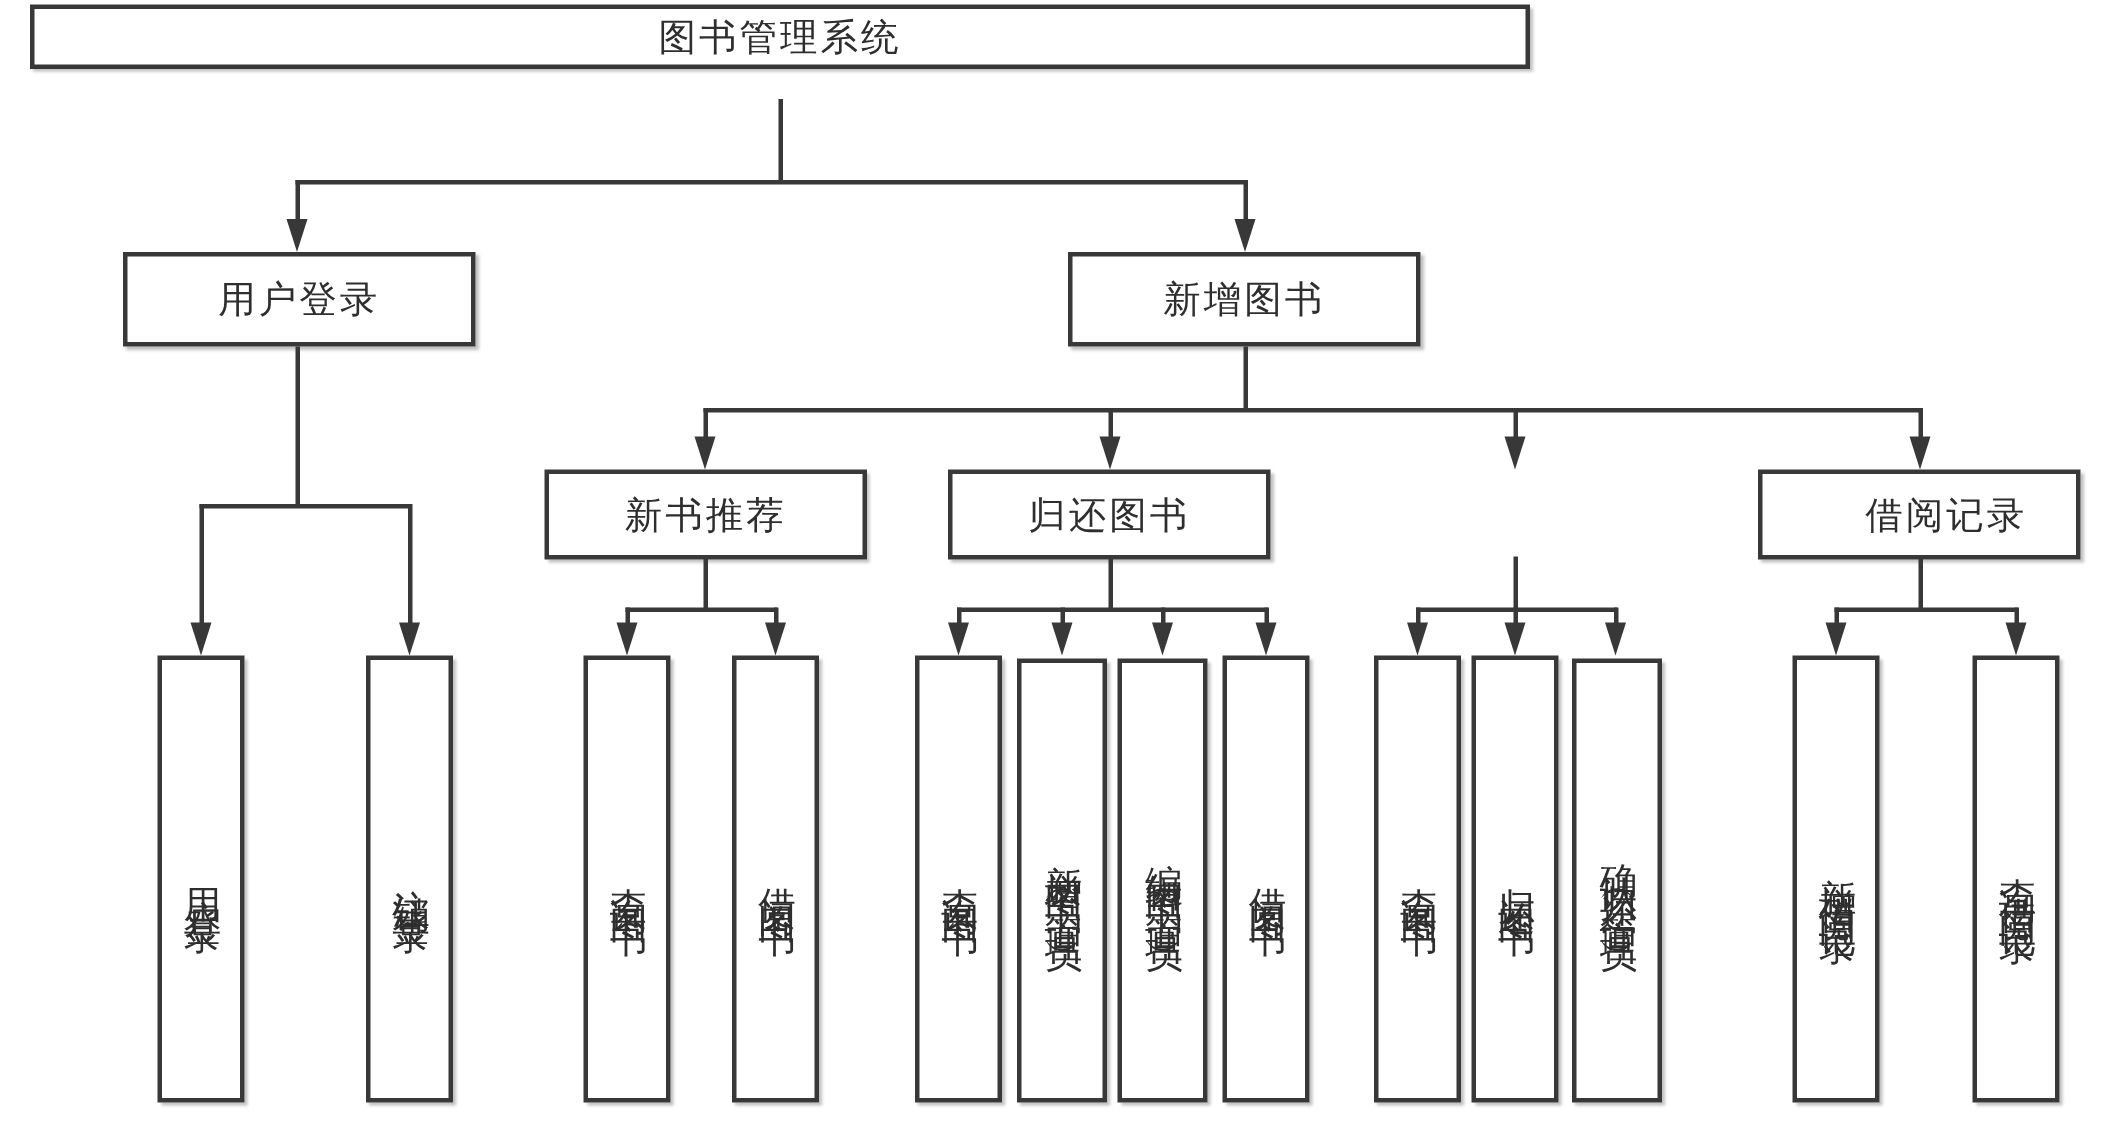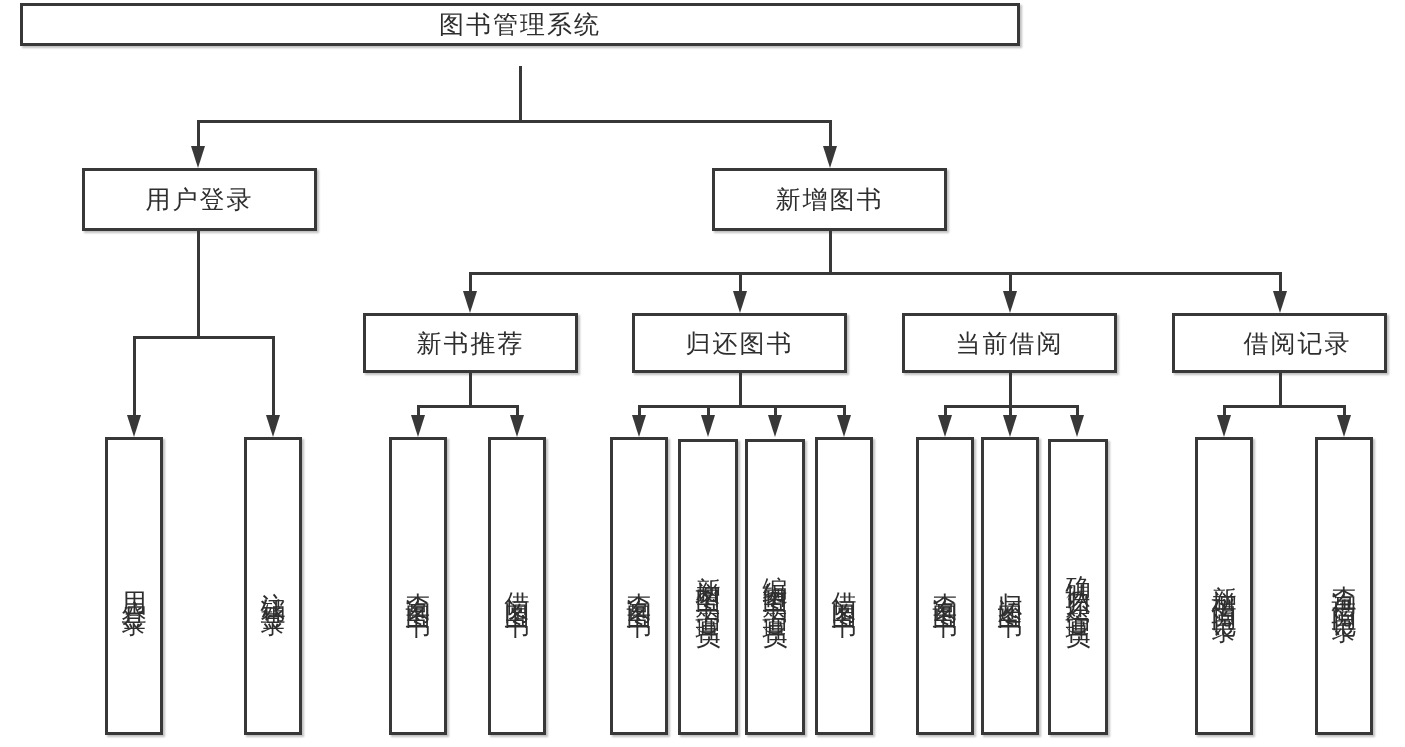--- a/index.html
+++ b/index.html
@@ -70,23 +70,20 @@
   <div class="vl" style="left:1009px;top:272px;height:21px;"></div>
   <div class="ah" style="left:1003px;top:291px;"></div>
   <div class="vl" style="left:1279px;top:272px;height:21px;"></div>
   <div class="ah" style="left:1273px;top:291px;"></div>
 
   <div class="bx" style="left:363px;top:313px;width:215px;height:60px;">
     <span>新书推荐</span>
   </div>
   <div class="bx" style="left:632px;top:313px;width:215px;height:60px;">
     <span>归还图书</span>
-  </div>
-  <div class="bx" style="left:902px;top:313px;width:215px;height:60px;">
-    <span>当前借阅</span>
   </div>
   <div class="bx" style="left:1172px;top:313px;width:215px;height:60px;padding-left:36px;">
     <span>借阅记录</span>
   </div>
 
   <div class="vl" style="left:469px;top:371px;height:36px;"></div>
   <div class="hl" style="left:417px;top:405px;width:101px;"></div>
   <div class="vl" style="left:417px;top:405px;height:14px;"></div>
   <div class="ah" style="left:411px;top:415px;"></div>
   <div class="vl" style="left:516px;top:405px;height:14px;"></div>

